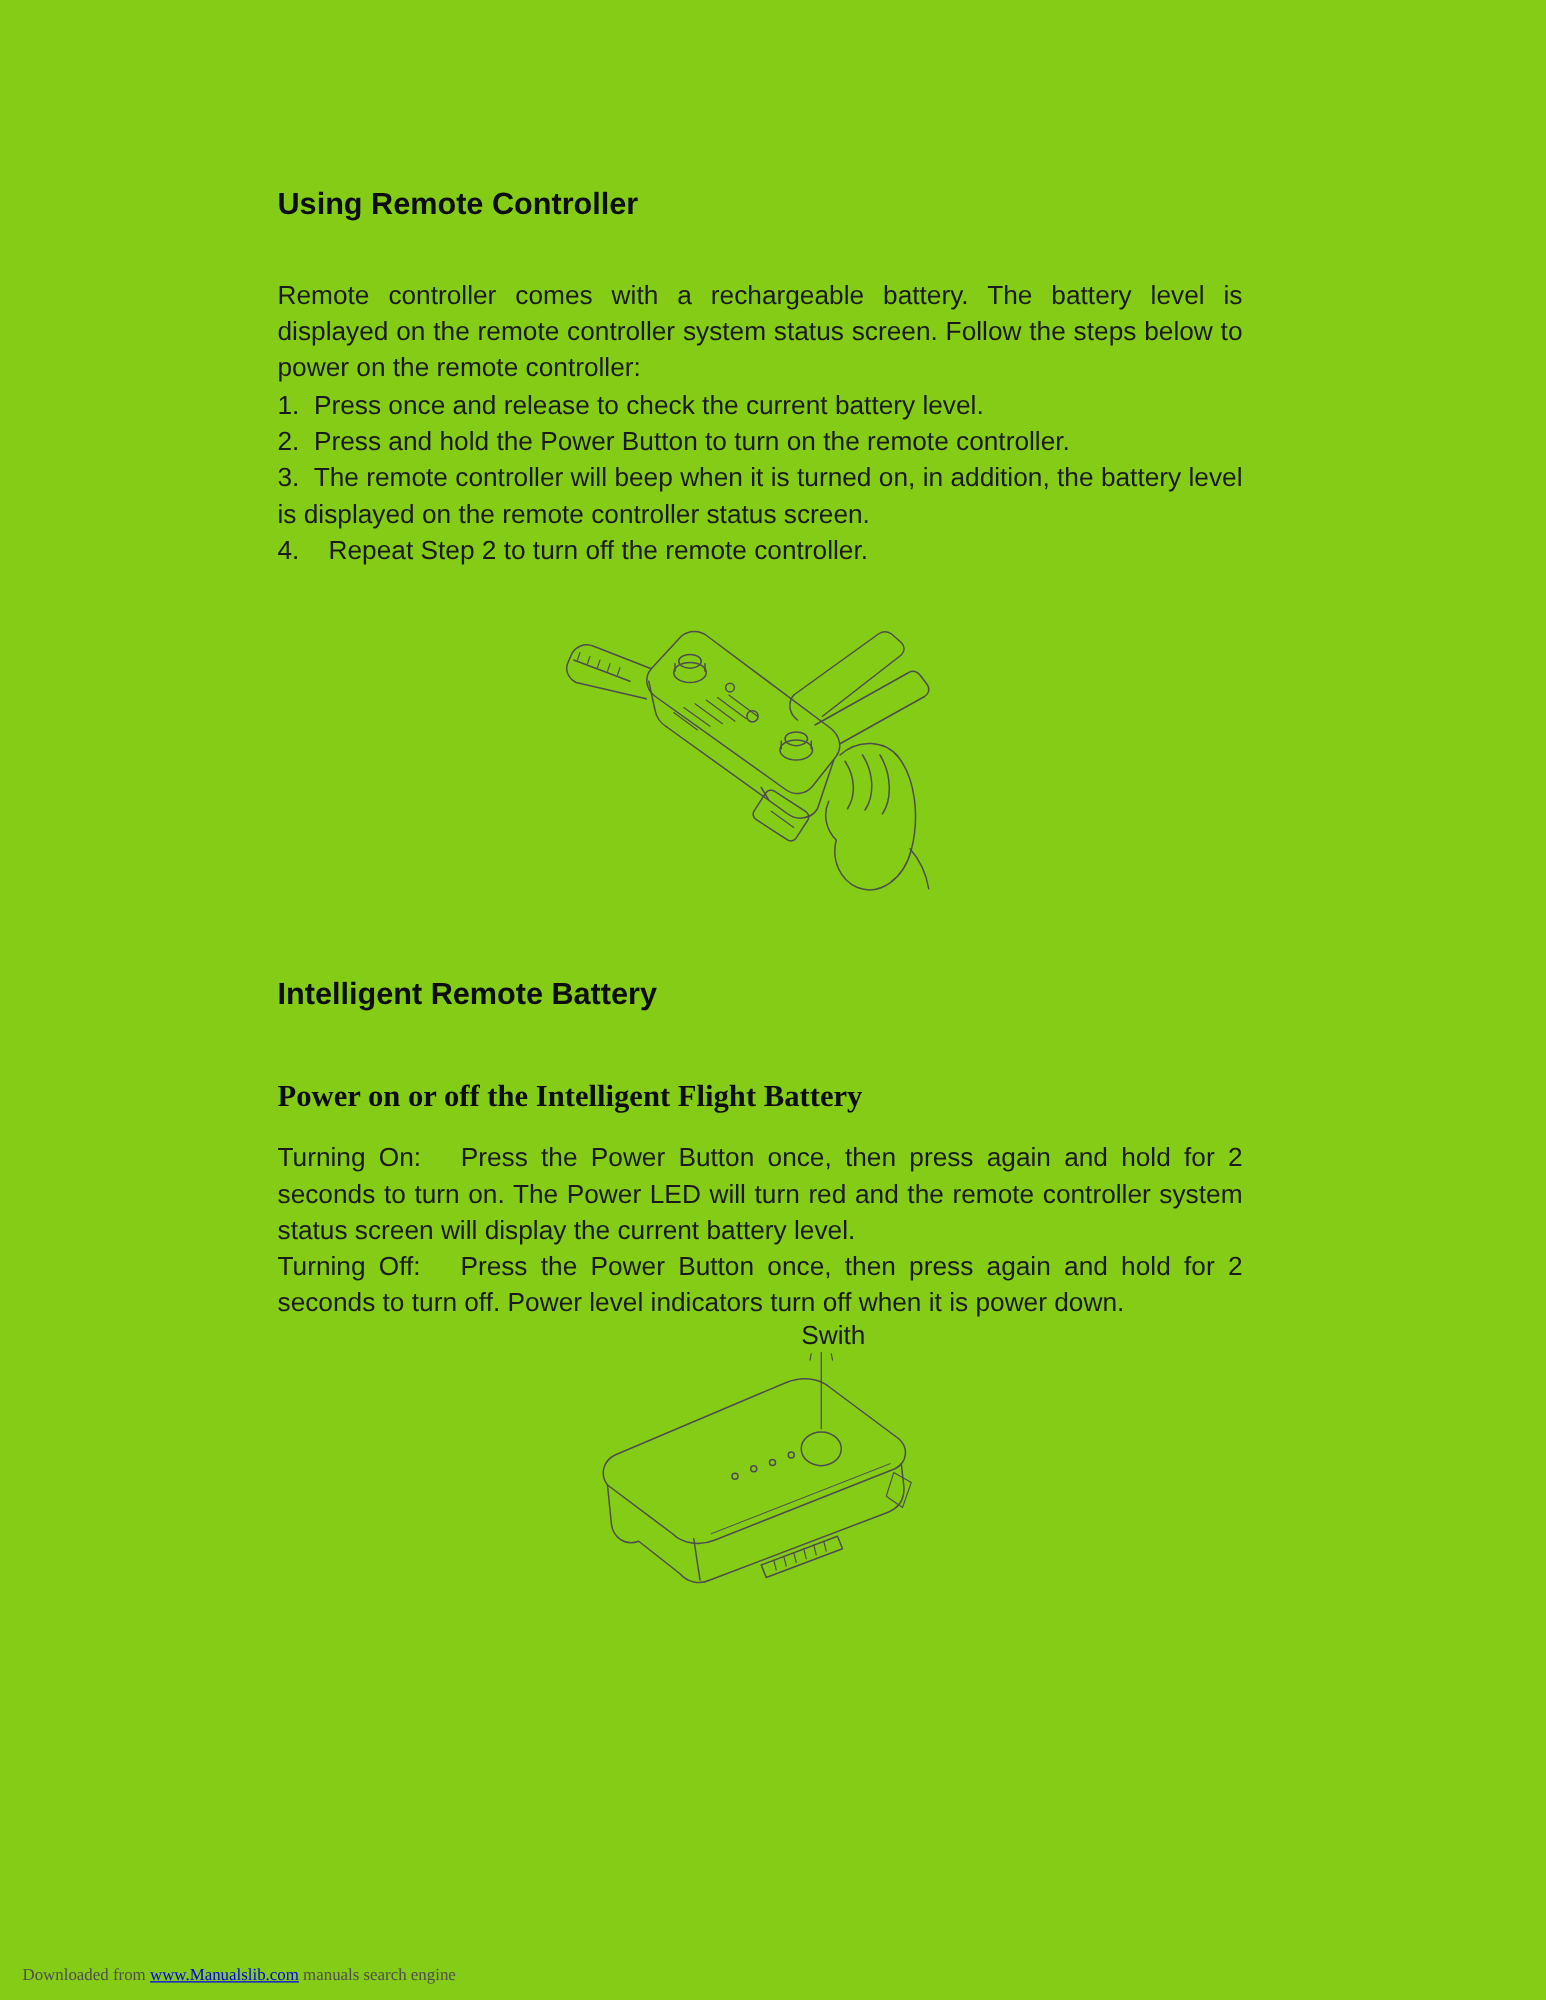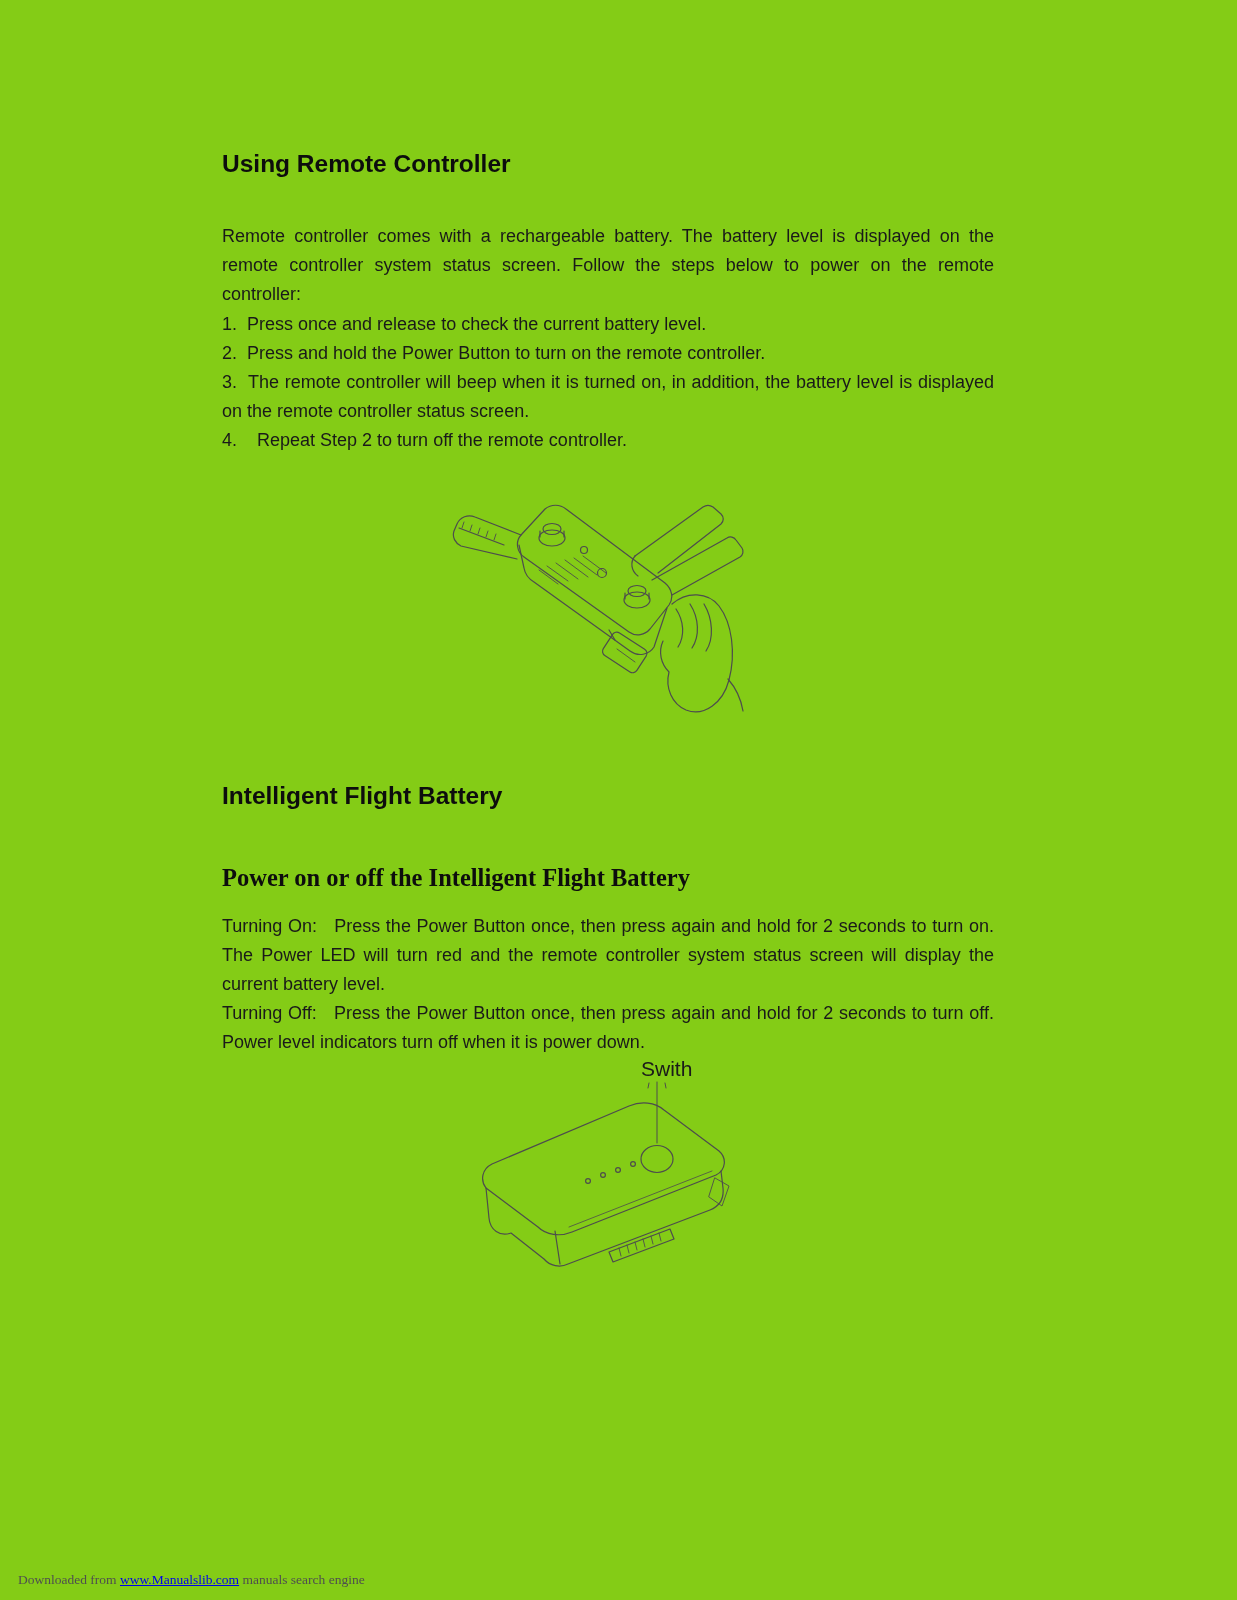--- a/index.html
+++ b/index.html
@@ -23,21 +23,21 @@
     font-size: 24.5px;
     line-height: 30px;
     font-weight: 700;
     color: #0d0d0d;
   }
   .title-1 { margin-bottom: 43px; }
   .title-2 { margin-top: 51px; }
   .title-3 { margin-top: 52px; font-family: Liberation Serif, serif; }
   .body {
     margin: 0;
-    font-size: 18px;
+    font-size: 21px;
     line-height: 29.2px;
     text-align: justify;
   }
   .para-on { margin-top: 19px; }
   .figure { margin: 0; padding: 0; }
   .remote-figure { margin-top: 32px; height: 242px; }
   .remote-figure svg { display: block; margin: 0 auto; }
   .switch-label {
     font-size: 21px;
     line-height: 22px;
@@ -109,21 +109,21 @@
 
           <path d="M236,116 C251,103 272,104 283,118 C296,135 300,165 293,192 C287,215 268,229 250,222 C236,216 229,200 233,184 C225,176 222,164 227,153"></path>
           <path d="M240,121 C248,133 249,148 242,159"></path>
           <path d="M254,116 C263,130 264,148 256,160"></path>
           <path d="M268,116 C277,131 278,151 270,163"></path>
           <path d="M292,191 C299,199 305,211 307,223"></path>
         </g>
       </svg>
     </figure>
 
-    <h1 class="heading title-2">Intelligent Flight Battery</h1>
+    <h1 class="heading title-2">Intelligent Remote Battery</h1>
 
     <h2 class="heading title-3">Power on or off the Intelligent Flight Battery</h2>
 
     <p class="body para-on">Turning On:&nbsp;&nbsp; Press the Power Button once, then press again and hold for 2 seconds to turn on. The Power LED will turn red and the remote controller system status screen will display the current battery level.</p>
 
     <p class="body">Turning Off:&nbsp;&nbsp; Press the Power Button once, then press again and hold for 2 seconds to turn off. Power level indicators turn off when it is power down.</p>
 
     <div class="switch-label">Swith</div>
 
     <figure class="figure battery-figure">

